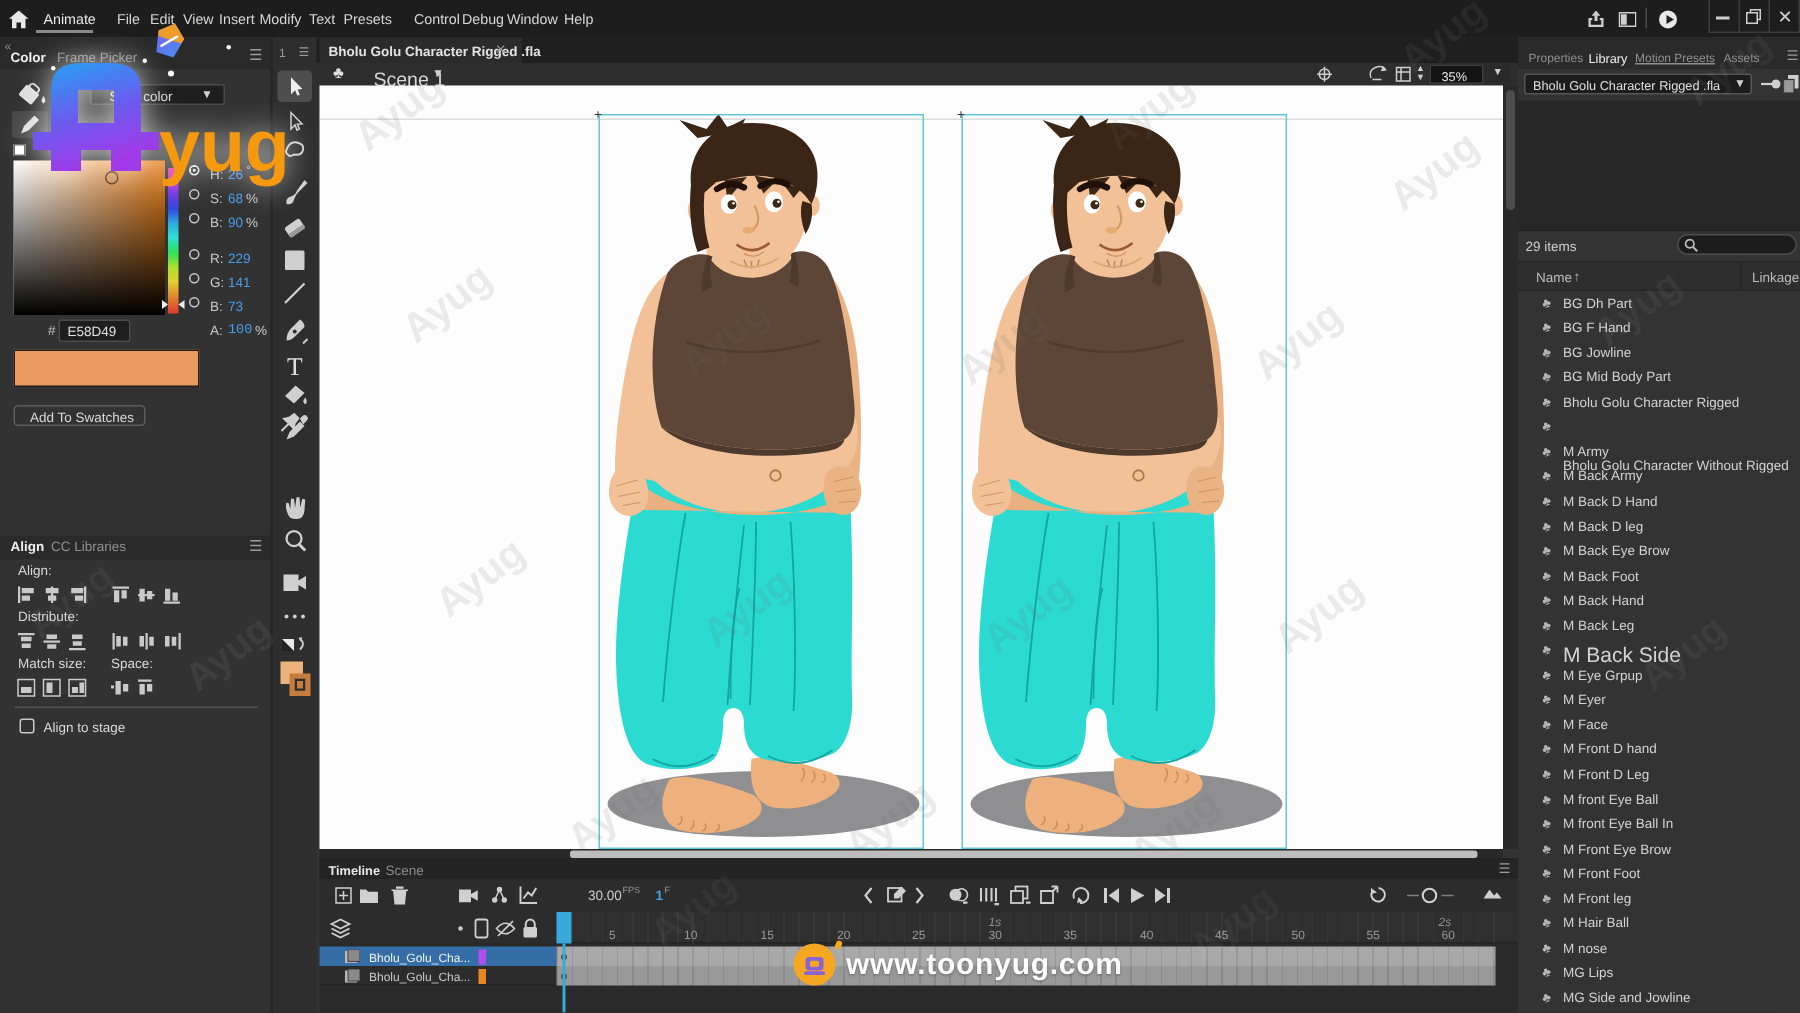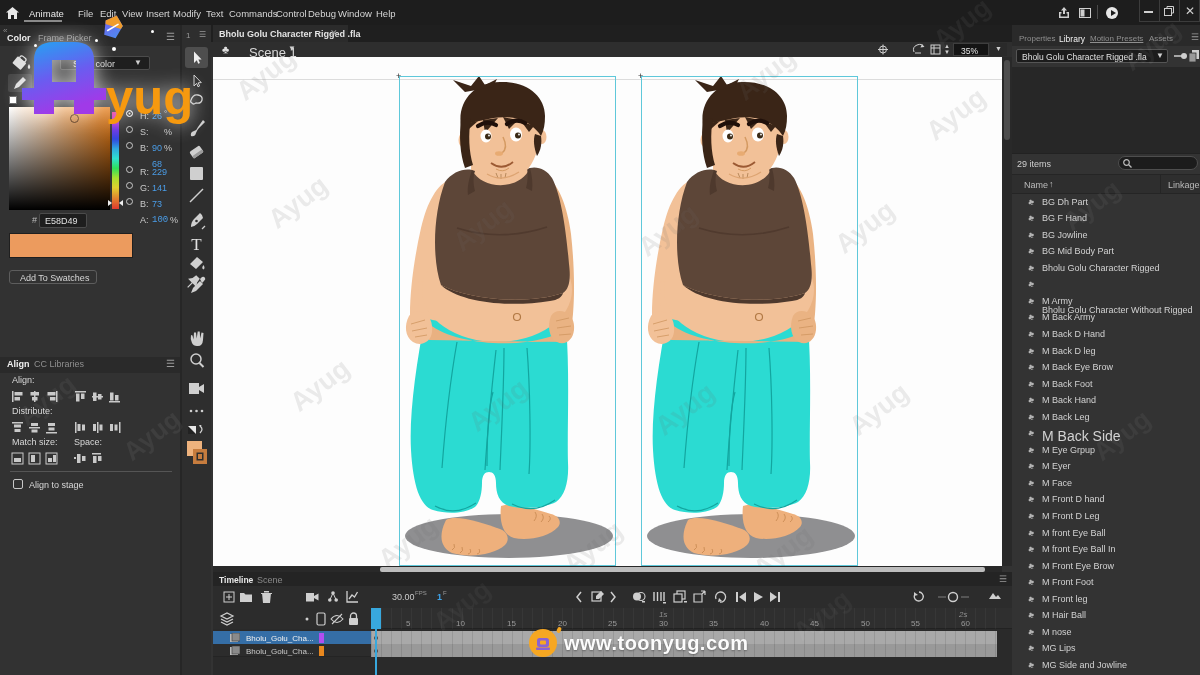--- a/index.html
+++ b/index.html
@@ -17,21 +17,21 @@
   </svg>
 <div class="txt" style="left:29px;top:7.5px;font-size:9.5px;color:#e8e8e8;">Animate</div>
 <div class="abs" style="left:24px;top:20px;width:38px;height:2px;background:#8a8a8a;"></div>
 <div class="txt" id="menus" style="left:0;top:6px;font-size:11px;color:#d6d6d6;"></div>
 <span class="txt" style="left:78px;top:7.5px;font-size:9.5px;color:#d6d6d6;">File</span>
 <span class="txt" style="left:100px;top:7.5px;font-size:9.5px;color:#d6d6d6;">Edit</span>
 <span class="txt" style="left:122px;top:7.5px;font-size:9.5px;color:#d6d6d6;">View</span>
 <span class="txt" style="left:146px;top:7.5px;font-size:9.5px;color:#d6d6d6;">Insert</span>
 <span class="txt" style="left:173px;top:7.5px;font-size:9.5px;color:#d6d6d6;">Modify</span>
 <span class="txt" style="left:206px;top:7.5px;font-size:9.5px;color:#d6d6d6;">Text</span>
-<span class="txt" style="left:229px;top:7.5px;font-size:9.5px;color:#d6d6d6;">Commands</span>
+<span class="txt" style="left:229px;top:7.5px;font-size:9.5px;color:#d6d6d6;">Presets</span>
 <span class="txt" style="left:276px;top:7.5px;font-size:9.5px;color:#d6d6d6;">Control</span>
 <span class="txt" style="left:308px;top:7.5px;font-size:9.5px;color:#d6d6d6;">Debug</span>
 <span class="txt" style="left:338px;top:7.5px;font-size:9.5px;color:#d6d6d6;">Window</span>
 <span class="txt" style="left:376px;top:7.5px;font-size:9.5px;color:#d6d6d6;">Help</span>
 
 <svg class="abs" style="left:1058px;top:7px;" width="12" height="12" viewBox="0 0 12 12">
     <path d="M6 0 L9 3.5 L7 3.5 L7 7 L5 7 L5 3.5 L3 3.5 Z" fill="#cfcfcf"></path>
     <path d="M1 5 L1 11 L11 11 L11 5 L8.5 5 L8.5 6.5 L9.5 6.5 L9.5 9.5 L2.5 9.5 L2.5 6.5 L3.5 6.5 L3.5 5 Z" fill="#cfcfcf"></path>
   </svg>
 <svg class="abs" style="left:1079px;top:8px;" width="12" height="10" viewBox="0 0 12 10">
@@ -83,21 +83,21 @@
 <div class="abs" style="left:112px;top:112px;width:7px;height:97px;background:linear-gradient(to bottom,#e8338d 0%, #c32fd8 8%, #6a2fe0 18%, #2f46e0 28%, #2fa9e0 38%, #2fe0d0 48%, #2fe05a 58%, #a9e02f 68%, #e0d02f 78%, #e08a2f 88%, #e0392f 100%);"></div>
 <div class="abs" style="left:108px;top:200px;width:0;height:0;border-left:4px solid #f0f0f0;border-top:3px solid transparent;border-bottom:3px solid transparent;"></div>
 <div class="abs" style="left:119px;top:200px;width:0;height:0;border-right:4px solid #f0f0f0;border-top:3px solid transparent;border-bottom:3px solid transparent;"></div>
 
 <div class="abs" style="left:126px;top:110px;width:7px;height:7px;border:1.2px solid #e8e8e8;border-radius:50%;background:#e8e8e8;box-shadow:inset 0 0 0 1.5px #323232;"></div>
 <div class="txt" style="left:140px;top:111px;font-size:9px;color:#c9c9c9;">H:</div>
 <div class="txt" style="left:152px;top:111px;font-size:9px;color:#4a9de8;">26</div>
 <div class="txt" style="left:164px;top:109px;font-size:8px;color:#c9c9c9;">°</div>
 <div class="abs" style="left:126px;top:126px;width:7px;height:7px;border:1.2px solid #c8c8c8;border-radius:50%;"></div>
 <div class="txt" style="left:140px;top:127px;font-size:9px;color:#c9c9c9;">S:</div>
-<div class="txt" style="left:152px;top:127px;font-size:9px;color:#4a9de8;margin-top:32px;">68</div>
+<div class="txt" style="left:152px;top:127px;font-size:9px;color:#4a9de8;">68</div>
 <div class="txt" style="left:164px;top:127px;font-size:9px;color:#c9c9c9;">%</div>
 <div class="abs" style="left:126px;top:142px;width:7px;height:7px;border:1.2px solid #c8c8c8;border-radius:50%;"></div>
 <div class="txt" style="left:140px;top:143px;font-size:9px;color:#c9c9c9;">B:</div>
 <div class="txt" style="left:152px;top:143px;font-size:9px;color:#4a9de8;">90</div>
 <div class="txt" style="left:164px;top:143px;font-size:9px;color:#c9c9c9;">%</div>
 <div class="abs" style="left:126px;top:166px;width:7px;height:7px;border:1.2px solid #c8c8c8;border-radius:50%;"></div>
 <div class="txt" style="left:140px;top:167px;font-size:9px;color:#c9c9c9;">R:</div>
 <div class="txt" style="left:152px;top:167px;font-size:9px;color:#4a9de8;">229</div>
 <div class="abs" style="left:126px;top:182px;width:7px;height:7px;border:1.2px solid #c8c8c8;border-radius:50%;"></div>
 <div class="txt" style="left:140px;top:183px;font-size:9px;color:#c9c9c9;">G:</div>

